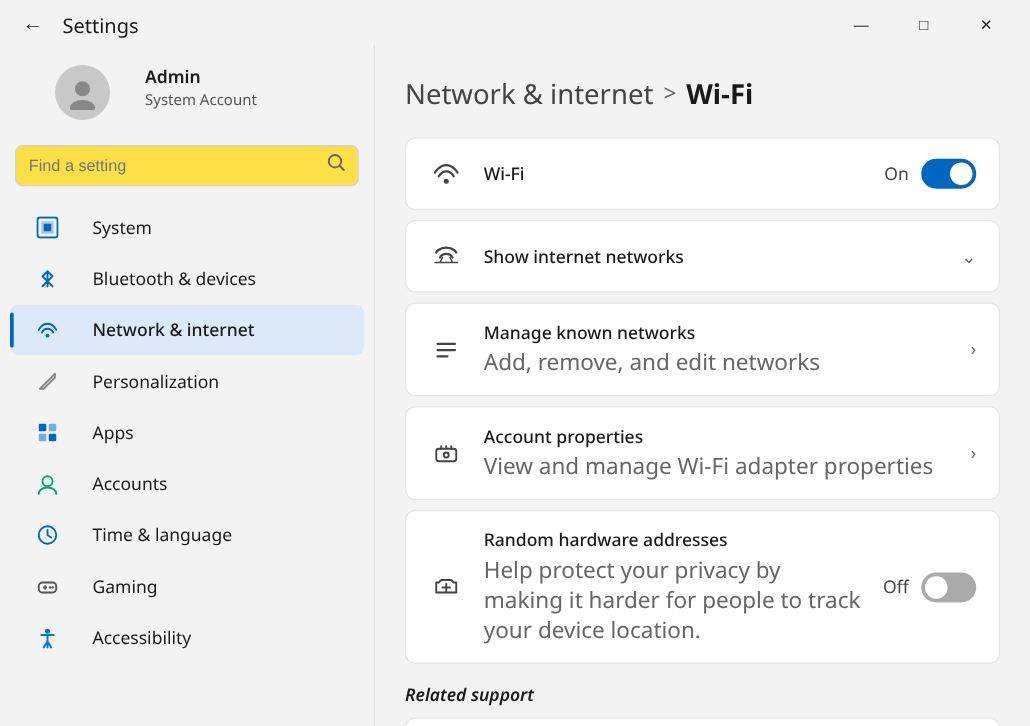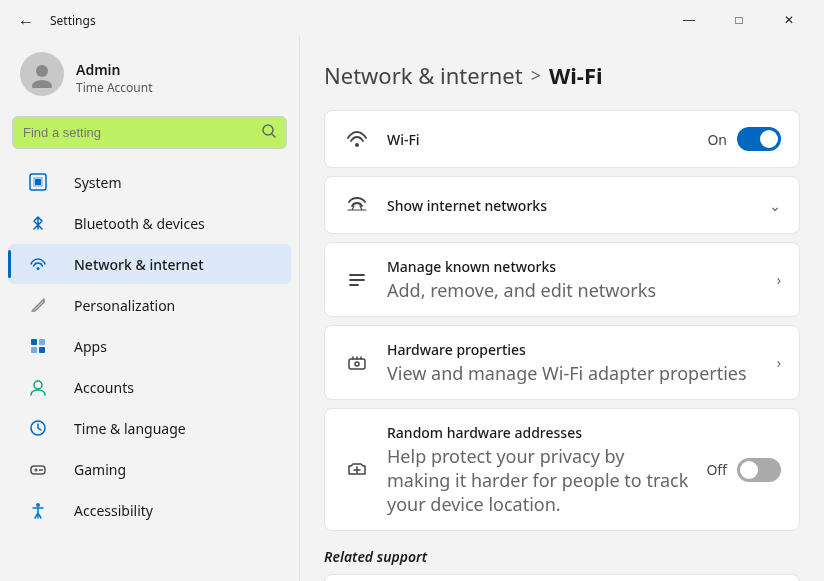--- a/index.html
+++ b/index.html
@@ -19,21 +19,21 @@
       justify-content: space-between;
       padding: 8px 12px 4px 12px;
       height: 36px;
     }
     .title-bar-left {
       display: flex;
       align-items: center;
       gap: 10px;
     }
     .title-bar-title {
-      font-size: 12px;
+      font-size: 16px;
       color: #1a1a1a;
     }
     .title-bar-controls {
       display: flex;
       gap: 4px;
     }
     .title-btn {
       width: 46px;
       height: 28px;
       border: none;
@@ -66,23 +66,24 @@
       min-width: 300px;
       background: #f3f3f3;
       display: flex;
       flex-direction: column;
       padding: 0;
       overflow-y: auto;
       border-right: 1px solid #e0e0e0;
     }
     .user-profile {
       display: flex;
-      align-items: flex-end;
-      gap: 12px;
+      align-items: flex-start;
+      gap: 28px;
       padding: 16px 16px 16px 20px;
+      margin-left: 24px;
     }
     .avatar {
       width: 44px;
       height: 44px;
       border-radius: 50%;
       background: #c8c8c8;
       display: flex;
       align-items: center;
       justify-content: center;
       font-size: 22px;
@@ -94,21 +95,21 @@
       color: #1a1a1a;
     }
     .user-info .user-type {
       font-size: 12px;
       color: #555;
     }
     .search-box {
       margin: 4px 12px 12px 12px;
       display: flex;
       align-items: center;
-      background: #bef264;
+      background: #fde047;
       border: 1px solid #d0d0d0;
       border-radius: 6px;
       padding: 6px 10px;
       gap: 8px;
     }
     .search-box input {
       border: none;
       outline: none;
       background: transparent;
       font-size: 13px;
@@ -295,21 +296,21 @@
 
     <div class="user-profile">
       <div class="avatar">
         <svg width="28" height="28" viewBox="0 0 28 28" fill="none">
           <circle cx="14" cy="11" r="6" fill="#888"></circle>
           <ellipse cx="14" cy="26" rx="10" ry="6" fill="#888"></ellipse>
         </svg>
       </div>
       <div class="user-info">
         <div class="user-name">Admin</div>
-        <div class="user-type">Time Account</div>
+        <div class="user-type">System Account</div>
       </div>
     </div>
 
     <div class="search-box">
       <input type="text" placeholder="Find a setting" style="">
       <span class="search-icon-svg">
         <svg width="14" height="14" viewBox="0 0 14 14" fill="none">
           <circle cx="6" cy="6" r="5" stroke="#666" stroke-width="1.5"></circle>
           <line x1="10" y1="10" x2="13" y2="13" stroke="#666" stroke-width="1.5" stroke-linecap="round"></line>
         </svg>
@@ -480,21 +481,21 @@
     <div class="card">
       <div class="card-row">
         <div class="card-icon">
           <svg width="22" height="22" viewBox="0 0 22 22" fill="none">
             <rect x="3" y="7" width="16" height="10" rx="2" stroke="#444" stroke-width="1.5"></rect>
             <path d="M7 7V5M11 7V5M15 7V5" stroke="#444" stroke-width="1.5" stroke-linecap="round"></path>
             <circle cx="11" cy="12" r="2" stroke="#444" stroke-width="1.5"></circle>
           </svg>
         </div>
         <div class="card-text">
-          <div class="card-title">Hardware properties</div>
+          <div class="card-title">Account properties</div>
           <div class="card-subtitle">View and manage Wi-Fi adapter properties</div>
         </div>
         <div class="card-right">
           <span class="chevron">›</span>
         </div>
       </div>
     </div>
 
     <div class="card">
       <div class="card-row">

